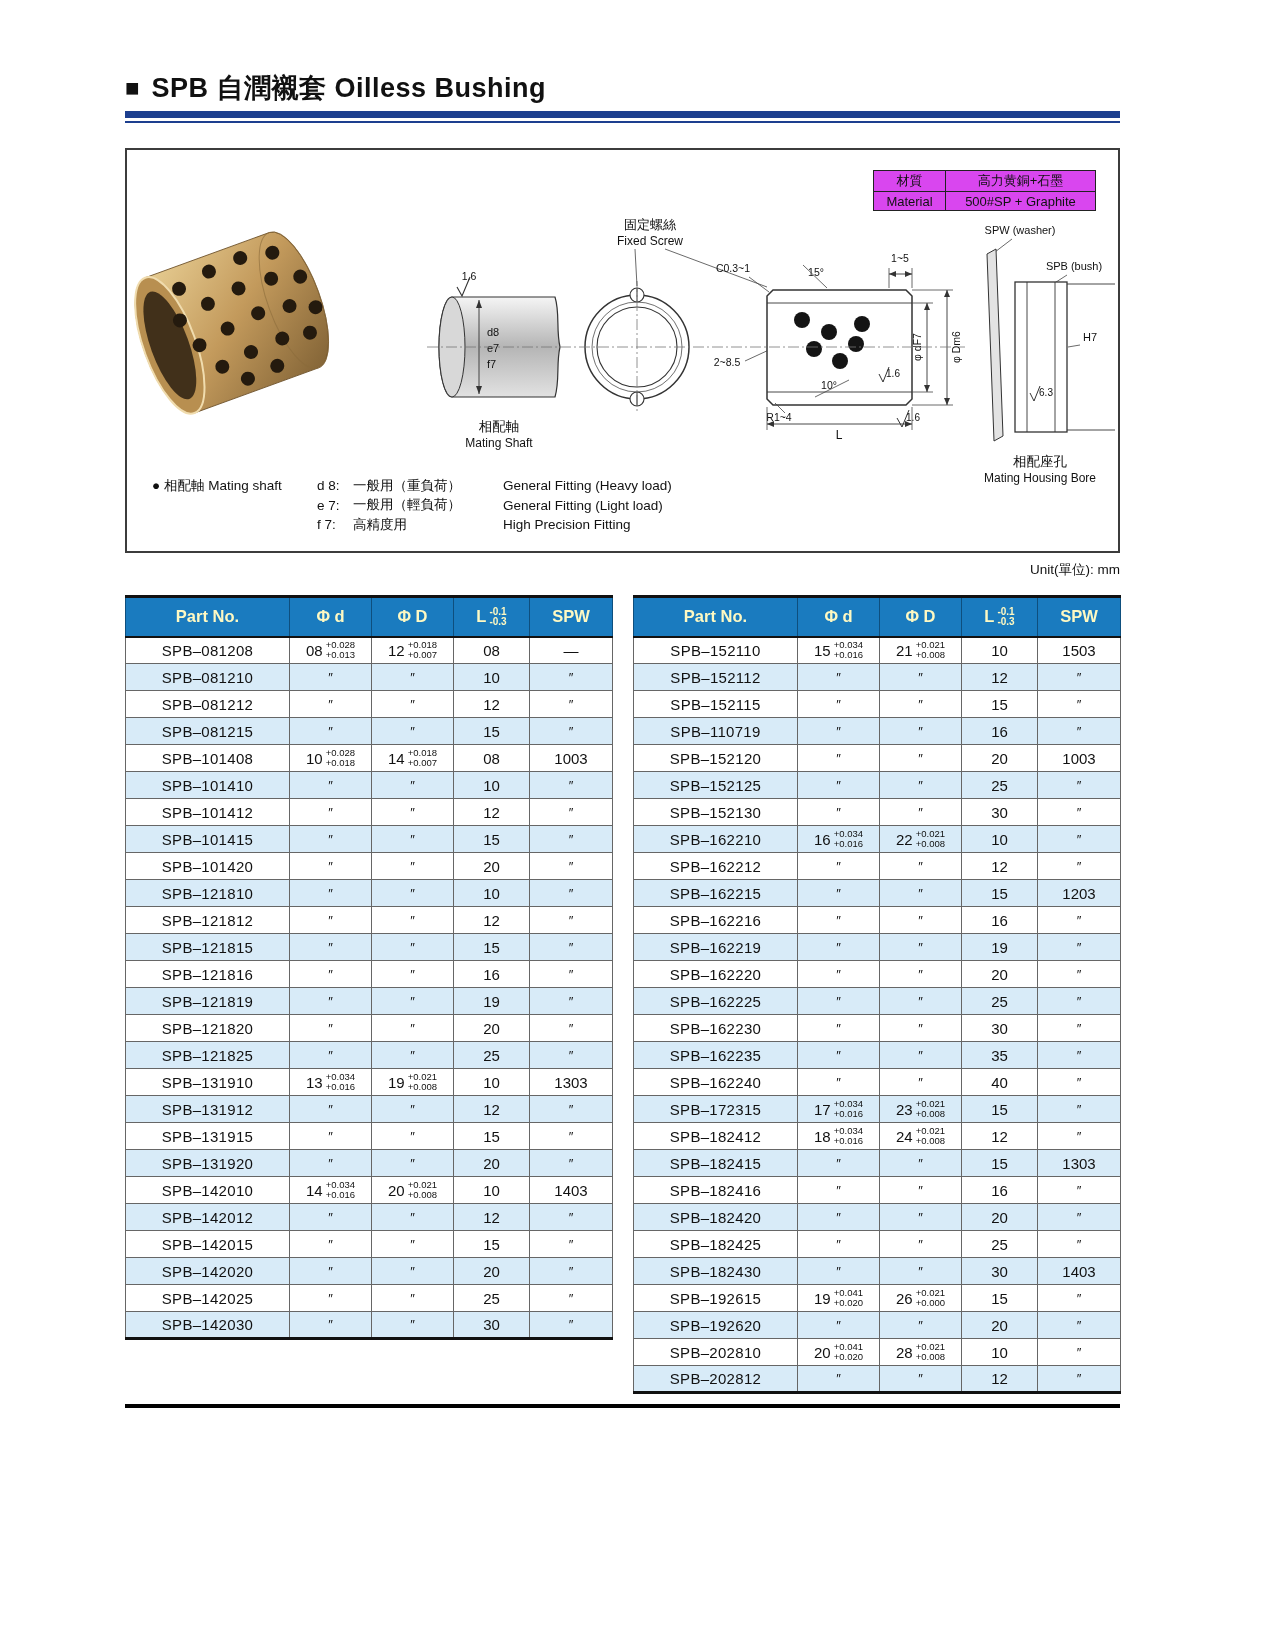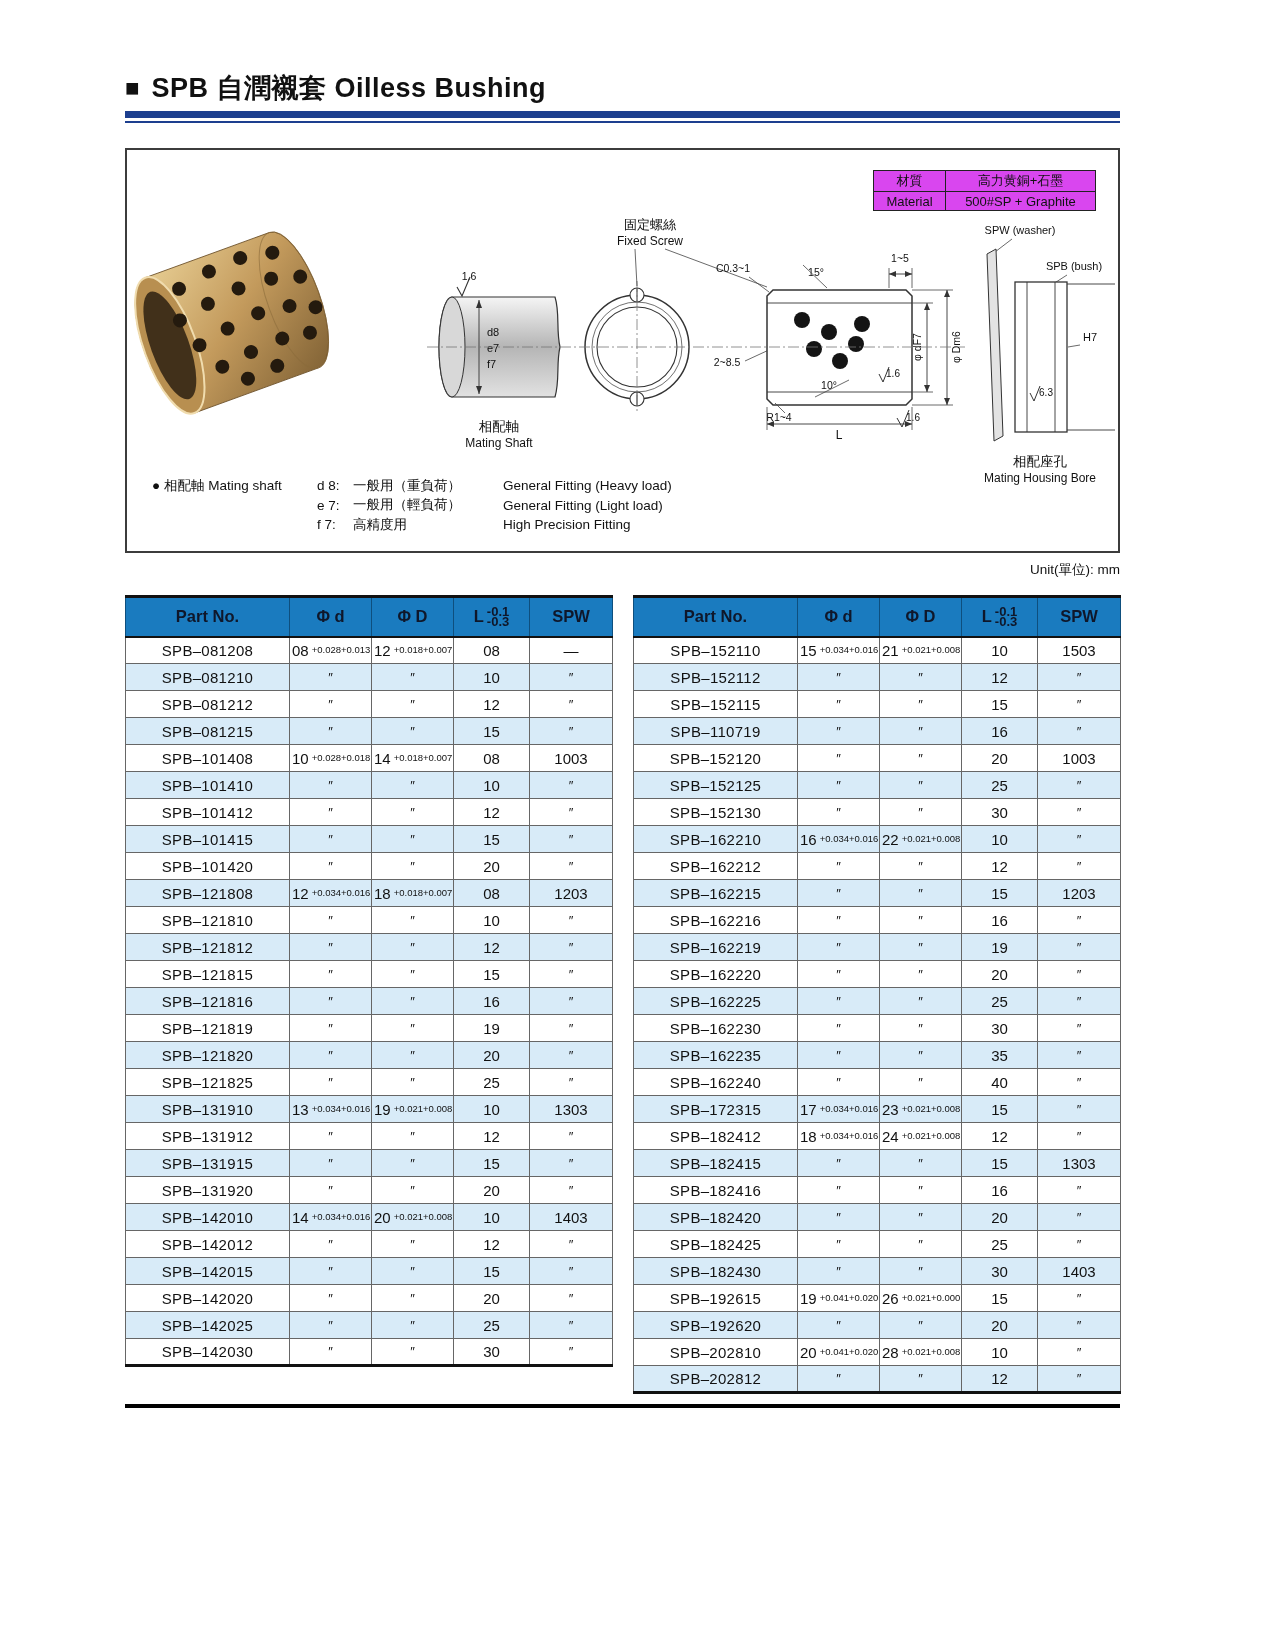--- a/index.html
+++ b/index.html
@@ -26,33 +26,33 @@
   .nrow { display:flex; height:19.5px; align-items:center; }
   .nhead { width:165px; }
   .ncode { width:36px; }
   .nzh { width:150px; }
 
   .unit-note { position:absolute; top:561px; left:125px; width:995px; text-align:right; font-size:13.5px; font-weight:normal; }
 
   .spec-table { position:absolute; top:595px; width:487px; border-collapse:collapse; table-layout:fixed; font-size:15px; }
   .spec-table.left { left:125px; }
   .spec-table.right { left:633px; }
-  .spec-table th { background:#1a7bbf; color:#0f172a; font-size:16.5px; font-weight:bold; height:40px;
+  .spec-table th { background:#1a7bbf; color:#fef9c3; font-size:16.5px; font-weight:bold; height:40px;
                    border-left:1px solid #0e4f7e; border-right:1px solid #0e4f7e;
                    border-top:3px solid #111; border-bottom:2px solid #111; }
   .spec-table td { border:1px solid #666; height:27px; text-align:center; padding:0 2px; }
   .spec-table tbody tr:nth-child(even) { background:#d8ebf8; }
   .spec-table tbody tr:last-child td { border-bottom:3px solid #111; }
   td.part { letter-spacing:.3px; }
   td.ditto { font-size:13px; }
   .tolwrap { display:inline-flex; align-items:center; justify-content:center; gap:3px; }
   .tolnum { font-size:15px; }
-  .tolstack { display:inline-flex; flex-direction:row; font-size:9.5px; line-height:10.5px; text-align:left; }
+  .tolstack { display:inline-flex; flex-direction:column; font-size:9.5px; line-height:10.5px; text-align:left; }
   .Lwrap { display:inline-flex; align-items:center; gap:3px; justify-content:center; }
-  .Lstack { display:inline-flex; flex-direction:column; font-size:13px; line-height:10px; font-weight:bold; text-align:left; }
+  .Lstack { display:inline-flex; flex-direction:column; font-size:10px; line-height:10px; font-weight:bold; text-align:left; }
   .bottom-rule { position:absolute; left:125px; top:1404px; width:995px; height:4px; background:#000; }
 </style>
 </head>
 <body>
 
 <div class="page">
 
   <div class="title-row">
     <span class="title-sq">■</span>
     <span class="title-text">SPB 自潤襯套 Oilless Bushing</span>
@@ -353,39 +353,20 @@
           <td class="spw ditto">″</td>
         </tr>
         <tr>
           <td class="part">SPB–101420</td>
           <td class="dim ditto">″</td>
           <td class="dim ditto">″</td>
           <td class="len">20</td>
           <td class="spw ditto">″</td>
         </tr>
         <tr>
-          <td class="part">SPB–121808</td>
-          <td class="dim"><span class="tolwrap">
-              <span class="tolnum">12</span>
-              <span class="tolstack">
-                <span>+0.034</span>
-                <span>+0.016</span>
-              </span>
-            </span></td>
-          <td class="dim"><span class="tolwrap">
-              <span class="tolnum">18</span>
-              <span class="tolstack">
-                <span>+0.018</span>
-                <span>+0.007</span>
-              </span>
-            </span></td>
-          <td class="len">08</td>
-          <td class="spw">1203</td>
-        </tr>
-        <tr>
           <td class="part">SPB–121810</td>
           <td class="dim ditto">″</td>
           <td class="dim ditto">″</td>
           <td class="len">10</td>
           <td class="spw ditto">″</td>
         </tr>
         <tr>
           <td class="part">SPB–121812</td>
           <td class="dim ditto">″</td>
           <td class="dim ditto">″</td>

